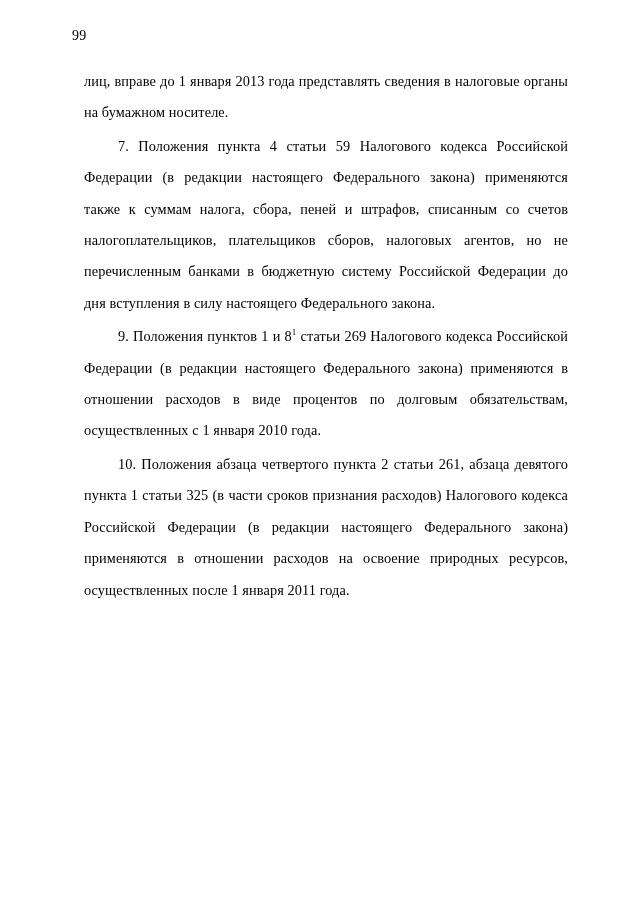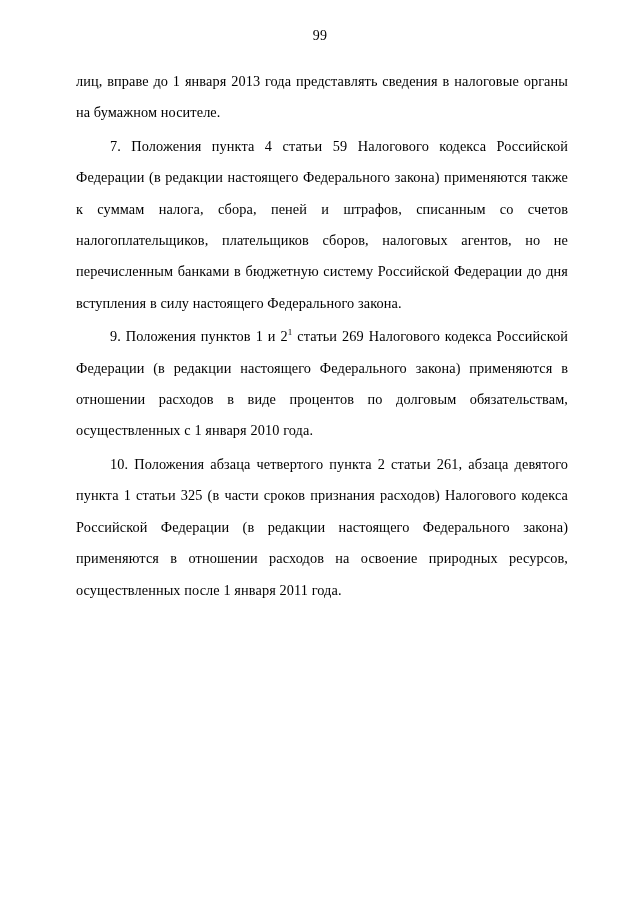--- a/index.html
+++ b/index.html
@@ -15,28 +15,27 @@
   }
   .page {
     position: relative;
     width: 640px;
     height: 905px;
     box-sizing: border-box;
     padding: 28px 72px 0 72px;
     background: #ffffff;
   }
   .page-number {
-    text-align: center;
     font-size: 14px;
     line-height: 16px;
     margin: 0 0 22px 0;
     letter-spacing: 0.2px;
   }
   .body-text p {
-    margin: 0 0 2px 4px;
+    margin: 0 0 2px 12px;
     font-size: 14.3px;
     line-height: 31.4px;
     text-align: justify;
     text-justify: inter-word;
     letter-spacing: 0.1px;
     font-family: Liberation Serif, serif;
   }
   .body-text p.indent {
     text-indent: 34px;
   }
@@ -56,18 +55,18 @@
 
   <div class="page-number">99</div>
 
   <div class="body-text">
 
     <p class="cont">лиц, вправе до 1 января 2013 года представлять сведения в налоговые органы на бумажном носителе.</p>
 
     <p class="indent">7. Положения пункта 4 статьи 59 Налогового кодекса Российской Федерации (в редакции настоящего Федерального закона) применяются также к суммам налога, сбора, пеней и штрафов, списанным со счетов налогоплательщиков, плательщиков сборов, налоговых агентов, но не перечисленным банками в бюджетную систему Российской Федерации до дня вступления в силу настоящего Федерального закона.</p>
 
 
-    <p class="indent"><span>9. Положения пунктов 1 и 2</span><sup>1</sup><span> статьи 269 Налогового кодекса Российской Федерации (в редакции настоящего Федерального закона) применяются в отношении расходов в виде процентов по долговым обязательствам, осуществленных с 1 января 2010 года.</span></p>
+    <p class="indent"><span>9. Положения пунктов 1 и 8</span><sup>1</sup><span> статьи 269 Налогового кодекса Российской Федерации (в редакции настоящего Федерального закона) применяются в отношении расходов в виде процентов по долговым обязательствам, осуществленных с 1 января 2010 года.</span></p>
 
     <p class="indent">10. Положения абзаца четвертого пункта 2 статьи 261, абзаца девятого пункта 1 статьи 325 (в части сроков признания расходов) Налогового кодекса Российской Федерации (в редакции настоящего Федерального закона) применяются в отношении расходов на освоение природных ресурсов, осуществленных после 1 января 2011 года.</p>
 
   </div>
 </div>
 
 </body></html>

